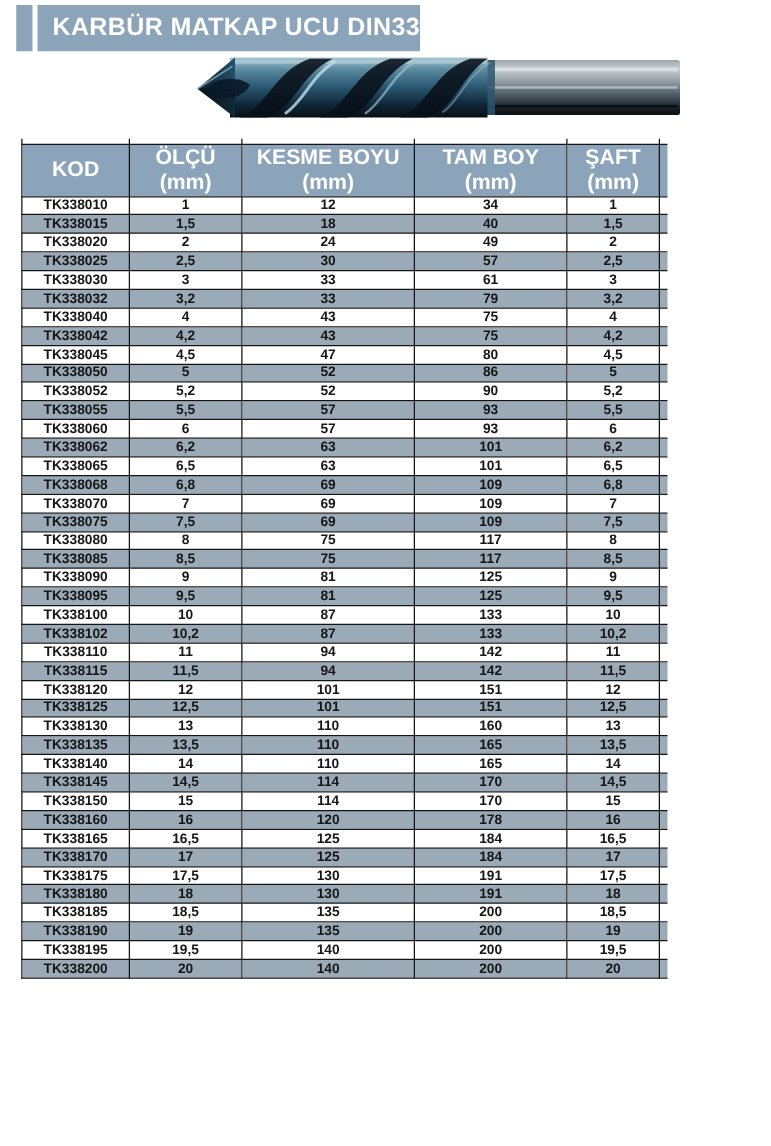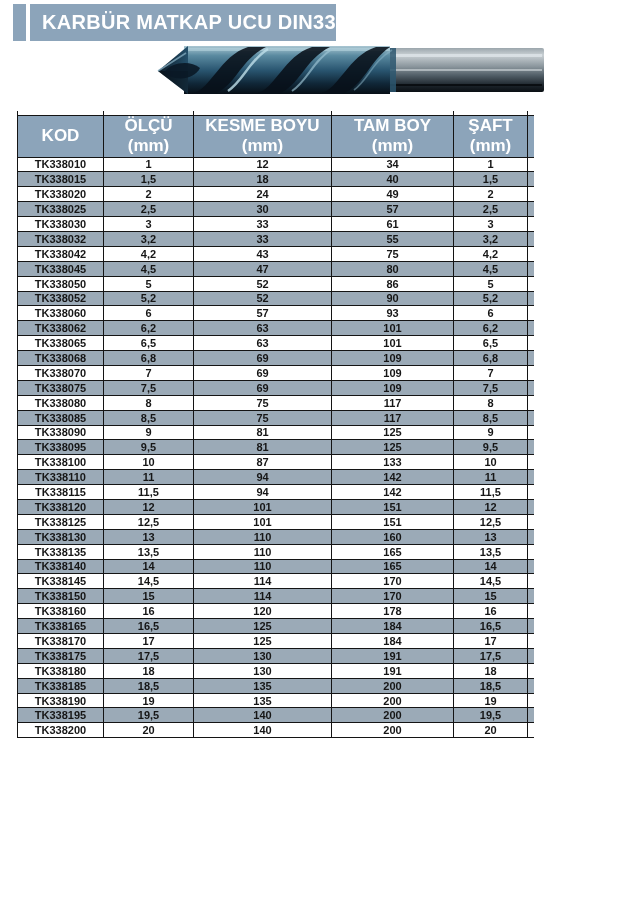--- a/index.html
+++ b/index.html
@@ -202,22 +202,30 @@
         <td>3</td>
         <td>33</td>
         <td>61</td>
         <td>3</td>
         <td class="ov"></td>
       </tr>
       <tr>
         <td>TK338032</td>
         <td>3,2</td>
         <td>33</td>
-        <td>55</td>
+        <td>79</td>
         <td>3,2</td>
+        <td class="ov"></td>
+      </tr>
+      <tr>
+        <td>TK338040</td>
+        <td>4</td>
+        <td>43</td>
+        <td>75</td>
+        <td>4</td>
         <td class="ov"></td>
       </tr>
       <tr>
         <td>TK338042</td>
         <td>4,2</td>
         <td>43</td>
         <td>75</td>
         <td>4,2</td>
         <td class="ov"></td>
       </tr>
@@ -239,20 +247,28 @@
       </tr>
       <tr>
         <td>TK338052</td>
         <td>5,2</td>
         <td>52</td>
         <td>90</td>
         <td>5,2</td>
         <td class="ov"></td>
       </tr>
       <tr>
+        <td>TK338055</td>
+        <td>5,5</td>
+        <td>57</td>
+        <td>93</td>
+        <td>5,5</td>
+        <td class="ov"></td>
+      </tr>
+      <tr>
         <td>TK338060</td>
         <td>6</td>
         <td>57</td>
         <td>93</td>
         <td>6</td>
         <td class="ov"></td>
       </tr>
       <tr>
         <td>TK338062</td>
         <td>6,2</td>
@@ -327,20 +343,28 @@
       </tr>
       <tr>
         <td>TK338100</td>
         <td>10</td>
         <td>87</td>
         <td>133</td>
         <td>10</td>
         <td class="ov"></td>
       </tr>
       <tr>
+        <td>TK338102</td>
+        <td>10,2</td>
+        <td>87</td>
+        <td>133</td>
+        <td>10,2</td>
+        <td class="ov"></td>
+      </tr>
+      <tr>
         <td>TK338110</td>
         <td>11</td>
         <td>94</td>
         <td>142</td>
         <td>11</td>
         <td class="ov"></td>
       </tr>
       <tr>
         <td>TK338115</td>
         <td>11,5</td>

